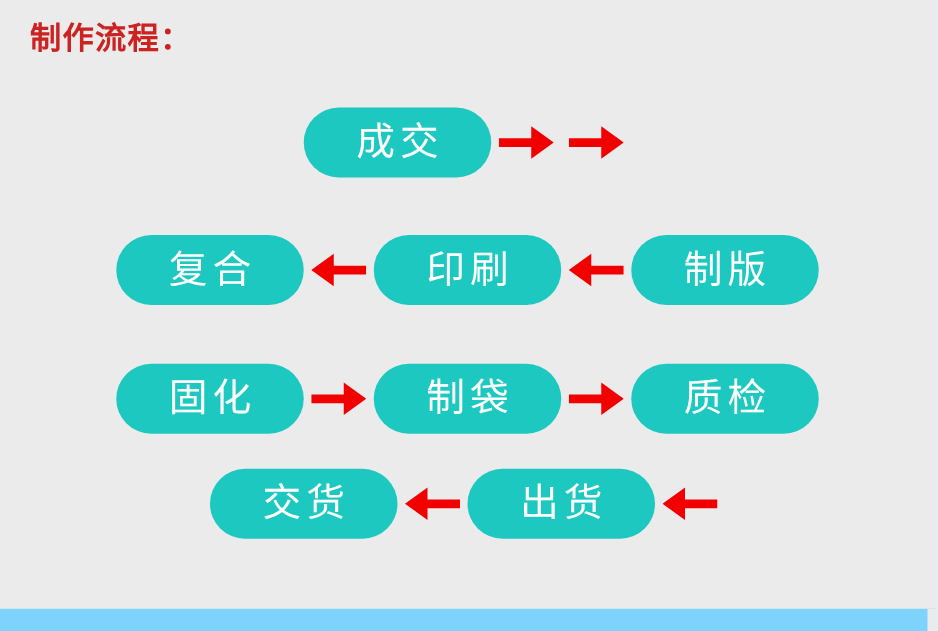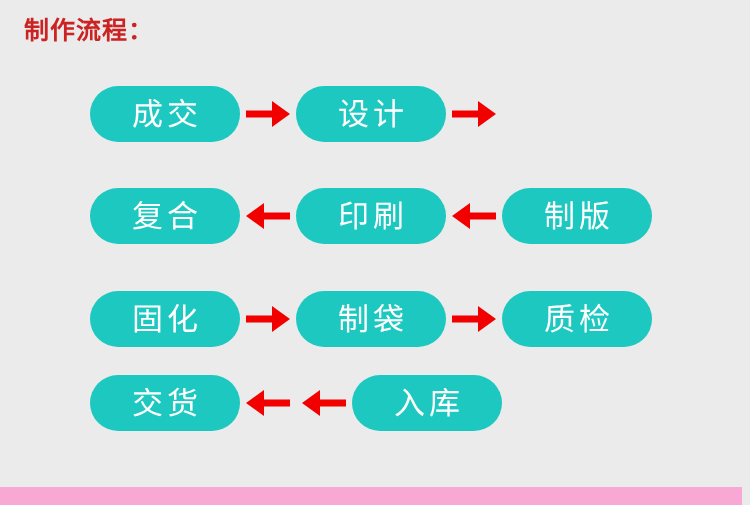--- a/index.html
+++ b/index.html
@@ -10,21 +10,21 @@
   }
   body {
     font-family: "DejaVu Sans", "Liberation Sans", sans-serif;
   }
 
   #flow-page {
     position: relative;
     width: 750px;
     height: 505px;
     overflow: hidden;
-    background: #f9a8d4;
+    background: #7dd3fc;
   }
 
   
   #panel-bg {
     position: absolute;
     left: 0;
     top: 0;
     width: 750px;
     height: 487px;
     background: #ebebeb;
@@ -60,21 +60,21 @@
   }
 
   .flow-row {
     position: absolute;
     left: 90px;
     width: 568px;
     height: 56px;
     display: flex;
     flex-direction: row;
     align-items: center;
-    justify-content: flex-start;
+    justify-content: center;
   }
   .flow-row.row-0 { top: 86px; }
   .flow-row.row-1 { top: 188px; }
   .flow-row.row-2 { top: 291px; }
   .flow-row.row-3 { top: 375px; }
 
   .flow-node {
     width: 150px;
     height: 56px;
     border-radius: 28px;
@@ -118,23 +118,20 @@
 
     <div class="flow-row row-0">
       <div class="flow-node">
         <span>成交</span>
       </div>
       <div class="flow-arrow">
         <svg width="44" height="30" viewBox="0 0 44 30" aria-hidden="true">
           <path d="M0 11.5 H26 V2 L44 15 L26 28 V18.5 H0 Z" fill="currentColor"></path>
         </svg>
       </div>
-      <div class="flow-node">
-        <span>设计</span>
-      </div>
       <div class="flow-arrow">
         <svg width="44" height="30" viewBox="0 0 44 30" aria-hidden="true">
           <path d="M0 11.5 H26 V2 L44 15 L26 28 V18.5 H0 Z" fill="currentColor"></path>
         </svg>
       </div>
     </div>
 
     <div class="flow-row row-2">
       <div class="flow-node">
         <span>固化</span>
@@ -181,24 +178,24 @@
 
     <div class="flow-row row-3">
       <div class="flow-node">
         <span>交货</span>
       </div>
       <div class="flow-arrow">
         <svg width="44" height="30" viewBox="0 0 44 30" aria-hidden="true">
           <path d="M44 11.5 H18 V2 L0 15 L18 28 V18.5 H44 Z" fill="currentColor"></path>
         </svg>
       </div>
-      <div class="flow-arrow">
-        <svg width="44" height="30" viewBox="0 0 44 30" aria-hidden="true">
-          <path d="M44 11.5 H18 V2 L0 15 L18 28 V18.5 H44 Z" fill="currentColor"></path>
-        </svg>
-      </div>
-      <div class="flow-node">
-        <span>入库</span>
+      <div class="flow-node">
+        <span>出货</span>
+      </div>
+      <div class="flow-arrow">
+        <svg width="44" height="30" viewBox="0 0 44 30" aria-hidden="true">
+          <path d="M44 11.5 H18 V2 L0 15 L18 28 V18.5 H44 Z" fill="currentColor"></path>
+        </svg>
       </div>
     </div>
 
   </div>
 </div>
 
 </body></html>

